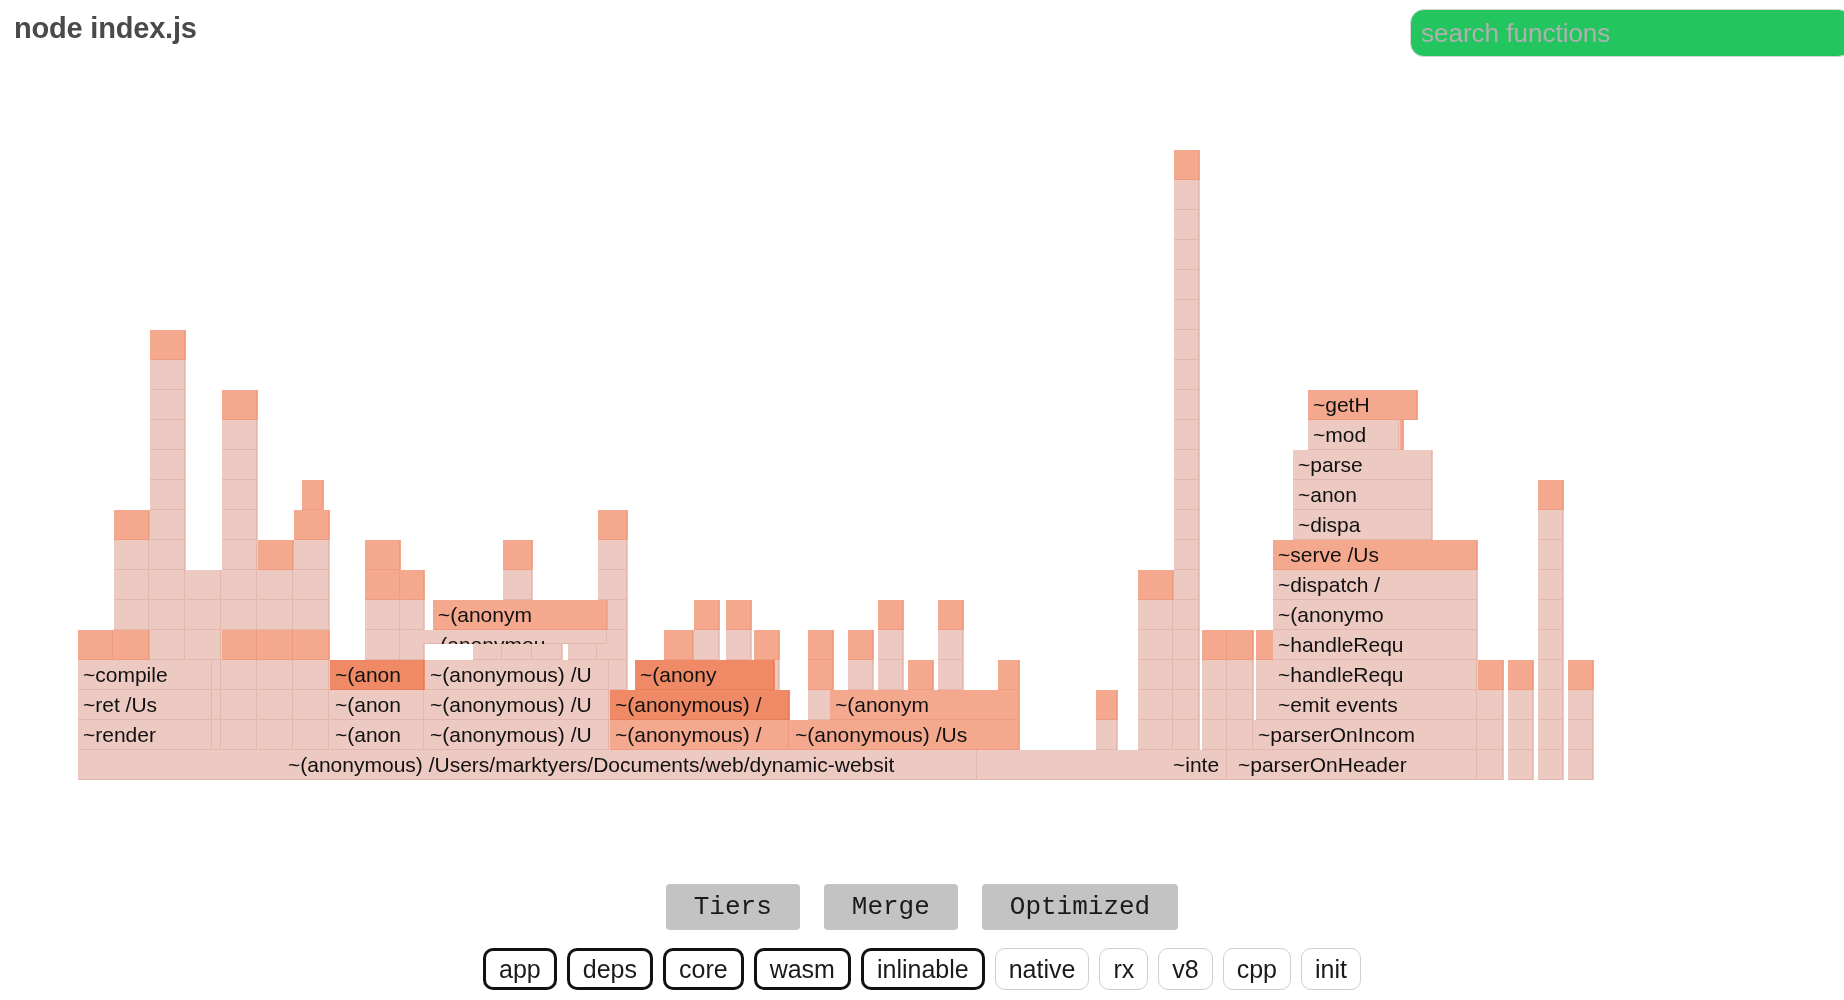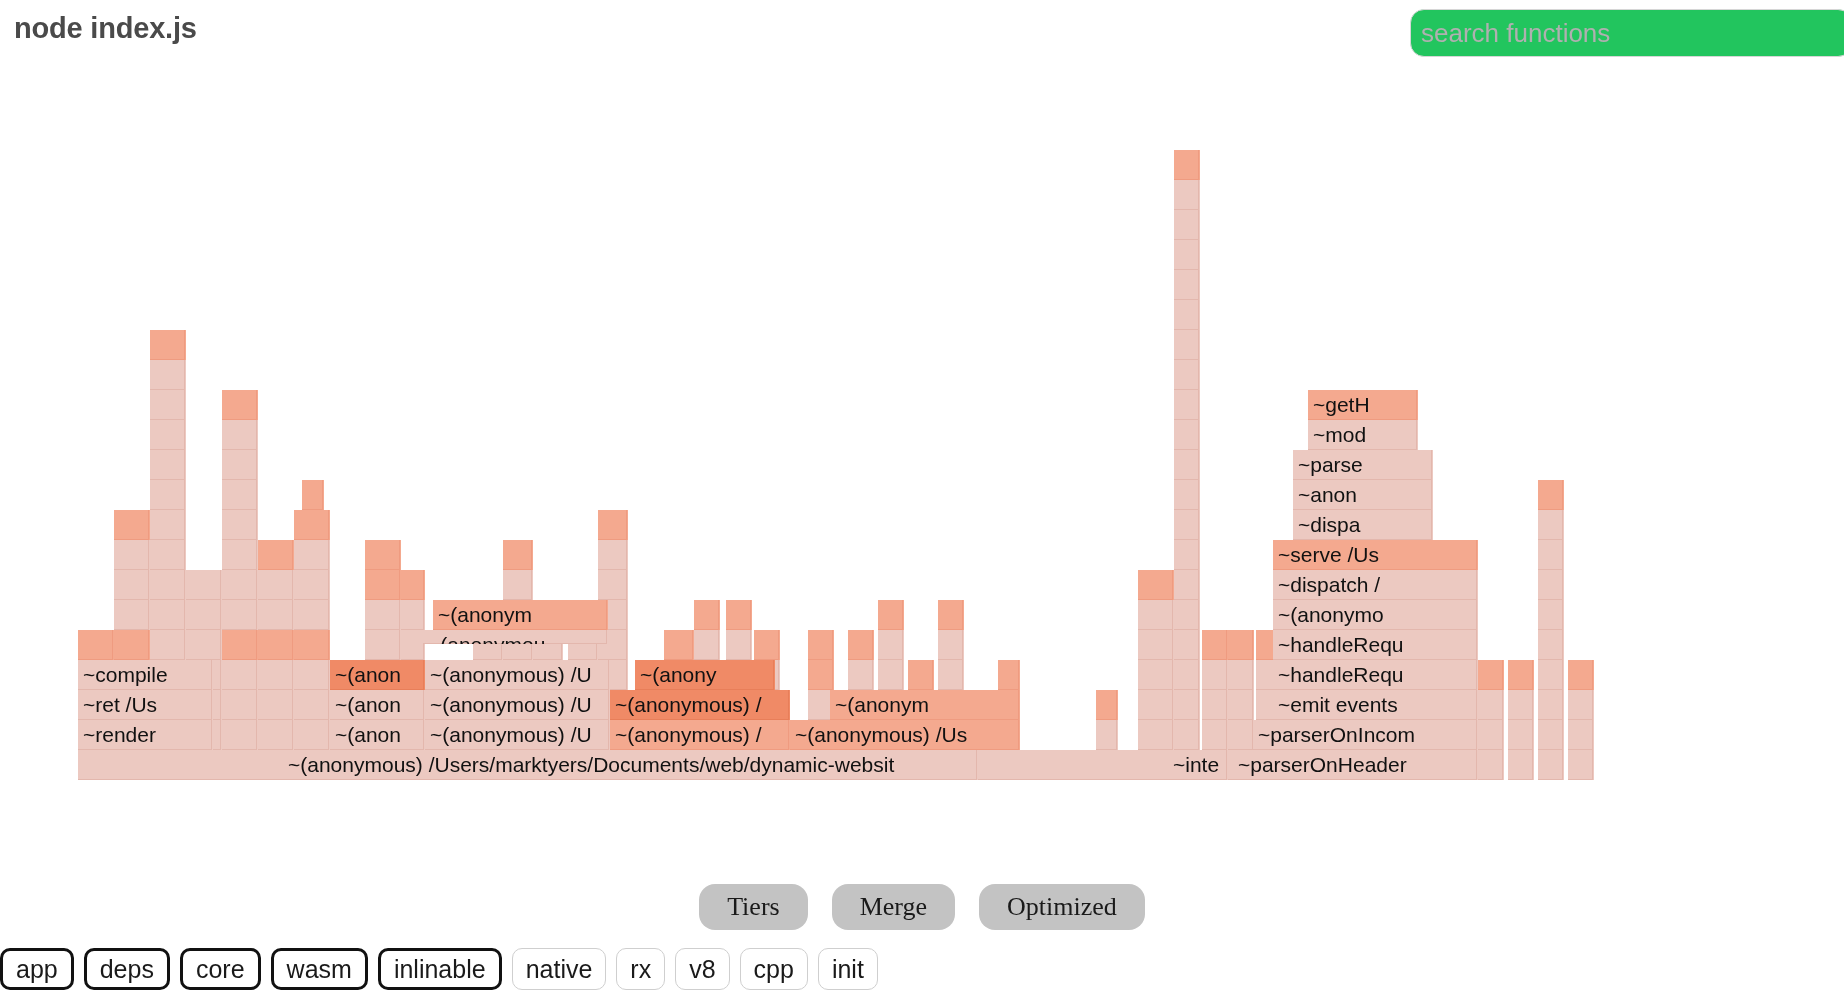--- a/index.html
+++ b/index.html
@@ -57,28 +57,28 @@
     border: 2px solid #3d3d3d; background: #fff;
     text-align: center; font-size: 21px; line-height: 26px; color: #111;
   }
 
   
   #tierbar {
     position: absolute; left: 0; top: 884px; width: 1844px;
     display: flex; justify-content: center; gap: 24px;
   }
   .tier-btn {
-    background: #c3c3c3; border: none; border-radius: 16px;
+    background: #c3c3c3; border: none; border-radius: 4px;
     height: 46px; padding: 0 28px;
-    font-family: Liberation Serif, serif;
+    font-family: Liberation Mono, monospace;
     font-size: 26px; color: #1a1a1a; cursor: pointer;
   }
   #pillbar {
     position: absolute; left: 0; top: 948px; width: 1844px;
-    display: flex; gap: 10px;
+    display: flex; justify-content: center; gap: 10px;
   }
   .pill {
     background: #fff; border-radius: 10px;
     height: 42px; padding: 0 13px;
     display: flex; align-items: center; justify-content: center;
     font-family: "Liberation Sans", sans-serif;
     font-size: 25px; color: #1a1a1a; cursor: pointer;
   }
   .pill.on  { border: 3px solid #111; }
   .pill.off { border: 1px solid #cfcfcf; }
@@ -382,21 +382,21 @@
       <div class="blk c0" style="left: 347px; top: 592px; width: 185px; height: 30px;">~(anonymous) /U</div>
       <div class="blk c2" style="left: 557px; top: 592px; width: 140px; height: 30px;">~(anony</div>
       <div class="blk c0" style="left: 1195px; top: 592px; width: 205px; height: 30px;">~handleRequ</div>
       <div class="blk c0" style="left: 1195px; top: 562px; width: 205px; height: 30px;">~handleRequ</div>
       <div class="blk c0" style="left: 1195px; top: 532px; width: 205px; height: 30px;">~(anonymo</div>
       <div class="blk c0" style="left: 1195px; top: 502px; width: 205px; height: 30px;">~dispatch /</div>
       <div class="blk c1" style="left: 1195px; top: 472px; width: 205px; height: 30px;">~serve /Us</div>
       <div class="blk c0" style="left: 1215px; top: 442px; width: 140px; height: 30px;">~dispa</div>
       <div class="blk c0" style="left: 1215px; top: 412px; width: 140px; height: 30px;">~anon</div>
       <div class="blk c0" style="left: 1215px; top: 382px; width: 140px; height: 30px;">~parse</div>
-      <div class="blk c0" style="left: 1230px; top: 352px; width: 110px; height: 30px;">~mod</div>
+      <div class="blk c0" style="left: 1230px; top: 352px; width: 92px; height: 30px;">~mod</div>
       <div class="blk c1" style="left: 1230px; top: 322px; width: 110px; height: 30px;">~getH</div>
       <div class="blk c0" style="left: 345px; top: 562px; width: 185px; height: 14px;">~(anonymou</div>
       <div class="blk c1" style="left: 355px; top: 532px; width: 175px; height: 30px;">~(anonym</div>
     </div>
 
 
   <div id="tierbar">
       <button class="tier-btn">Tiers</button>
       <button class="tier-btn">Merge</button>
       <button class="tier-btn">Optimized</button>

